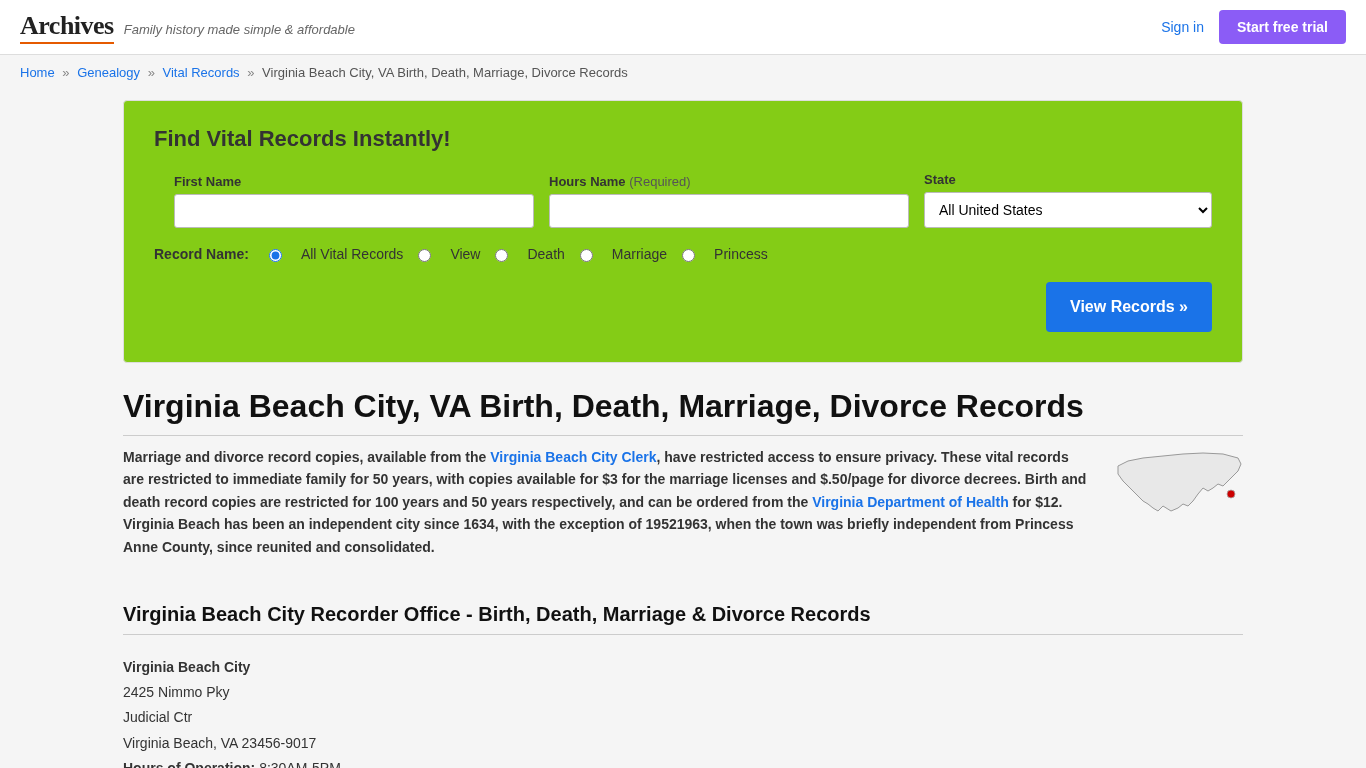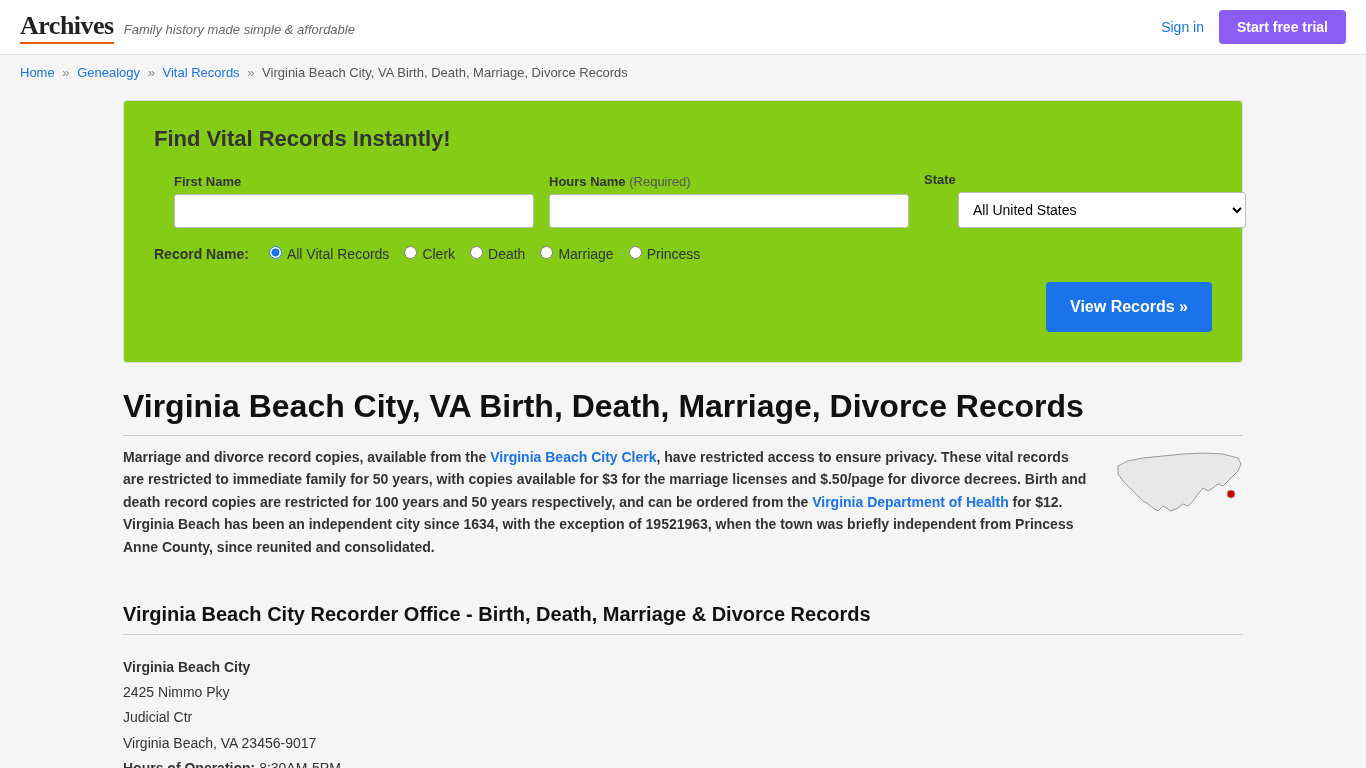--- a/index.html
+++ b/index.html
@@ -125,42 +125,41 @@
     .field-group-last { flex: 1; }
     .field-group-state { flex: 0.8; }
     .state-select {
       border: 1px solid #bbb;
       border-radius: 3px;
       padding: 8px 10px;
       font-size: 14px;
       background: #fff;
       width: 100%;
       cursor: pointer;
-      margin-left: 34px;
     }
     .record-type-row {
       display: flex;
       align-items: center;
       gap: 20px;
       margin-bottom: 20px;
     }
     .record-type-label {
       font-weight: bold;
       font-size: 14px;
       color: #333;
     }
     .radio-options {
       display: flex;
       gap: 15px;
       align-items: center;
     }
     .radio-option {
       display: flex;
-      align-items: flex-start;
-      gap: 5px;
+      align-items: flex-end;
+      gap: 19px;
       font-size: 14px;
       cursor: pointer;
     }
     .radio-option input[type="radio"] {
       cursor: pointer;
       accent-color: #1a73e8;
     }
     .view-records-btn {
       background: #1a73e8;
       color: #fff;
@@ -285,21 +284,21 @@
     </div>
     <div class="record-type-row">
       <span class="record-type-label">Record Name:</span>
       <div class="radio-options">
         <label class="radio-option">
           <input type="radio" name="record_type" value="all" checked="" style="">
           <span>All Vital Records</span>
         </label>
         <label class="radio-option">
           <input type="radio" name="record_type" value="birth" style="">
-          <span>Clerk</span>
+          <span>View</span>
         </label>
         <label class="radio-option">
           <input type="radio" name="record_type" value="death" style="">
           <span>Death</span>
         </label>
         <label class="radio-option">
           <input type="radio" name="record_type" value="marriage" style="">
           <span>Marriage</span>
         </label>
         <label class="radio-option">

